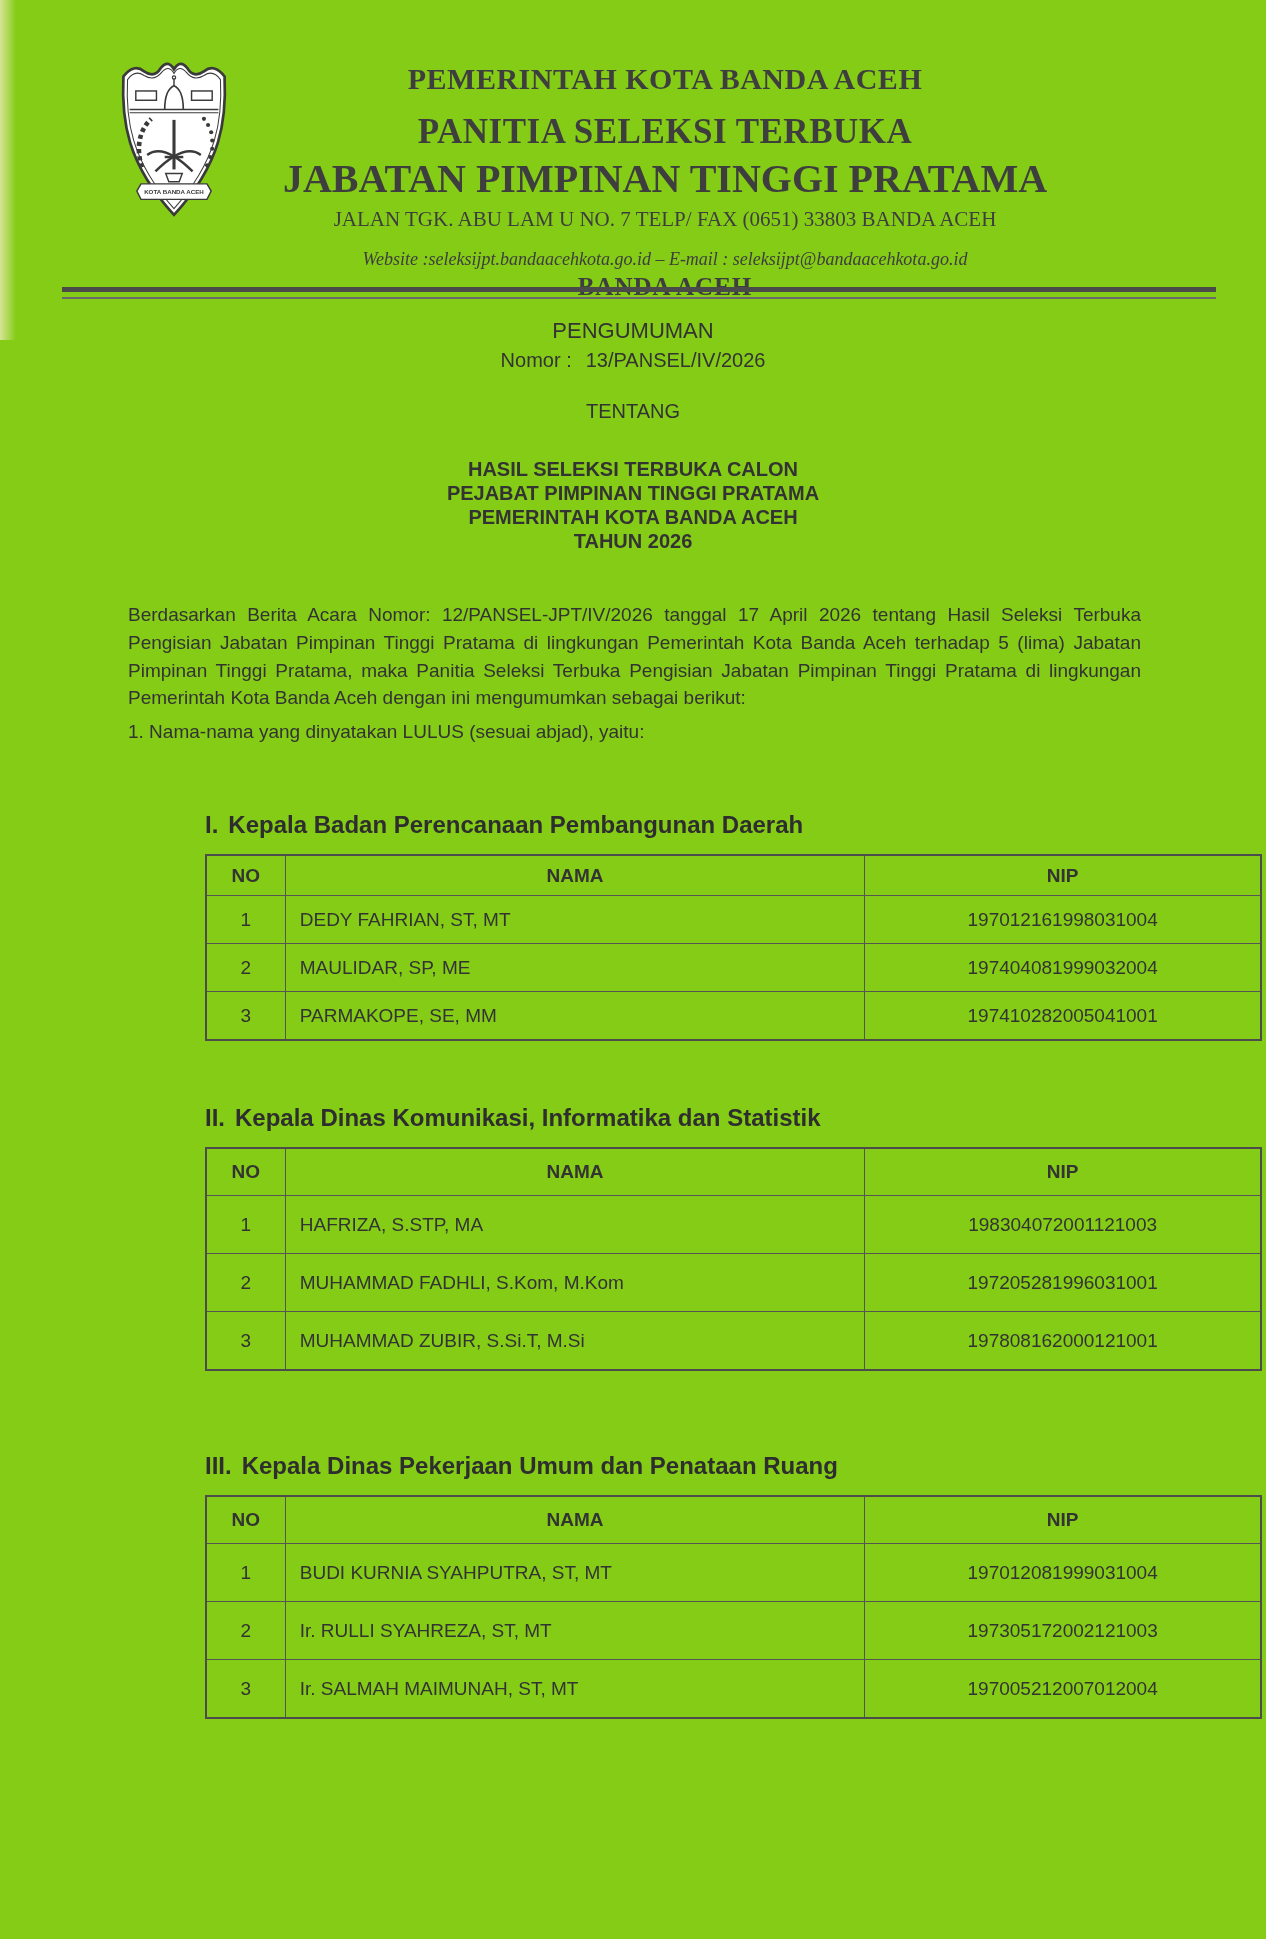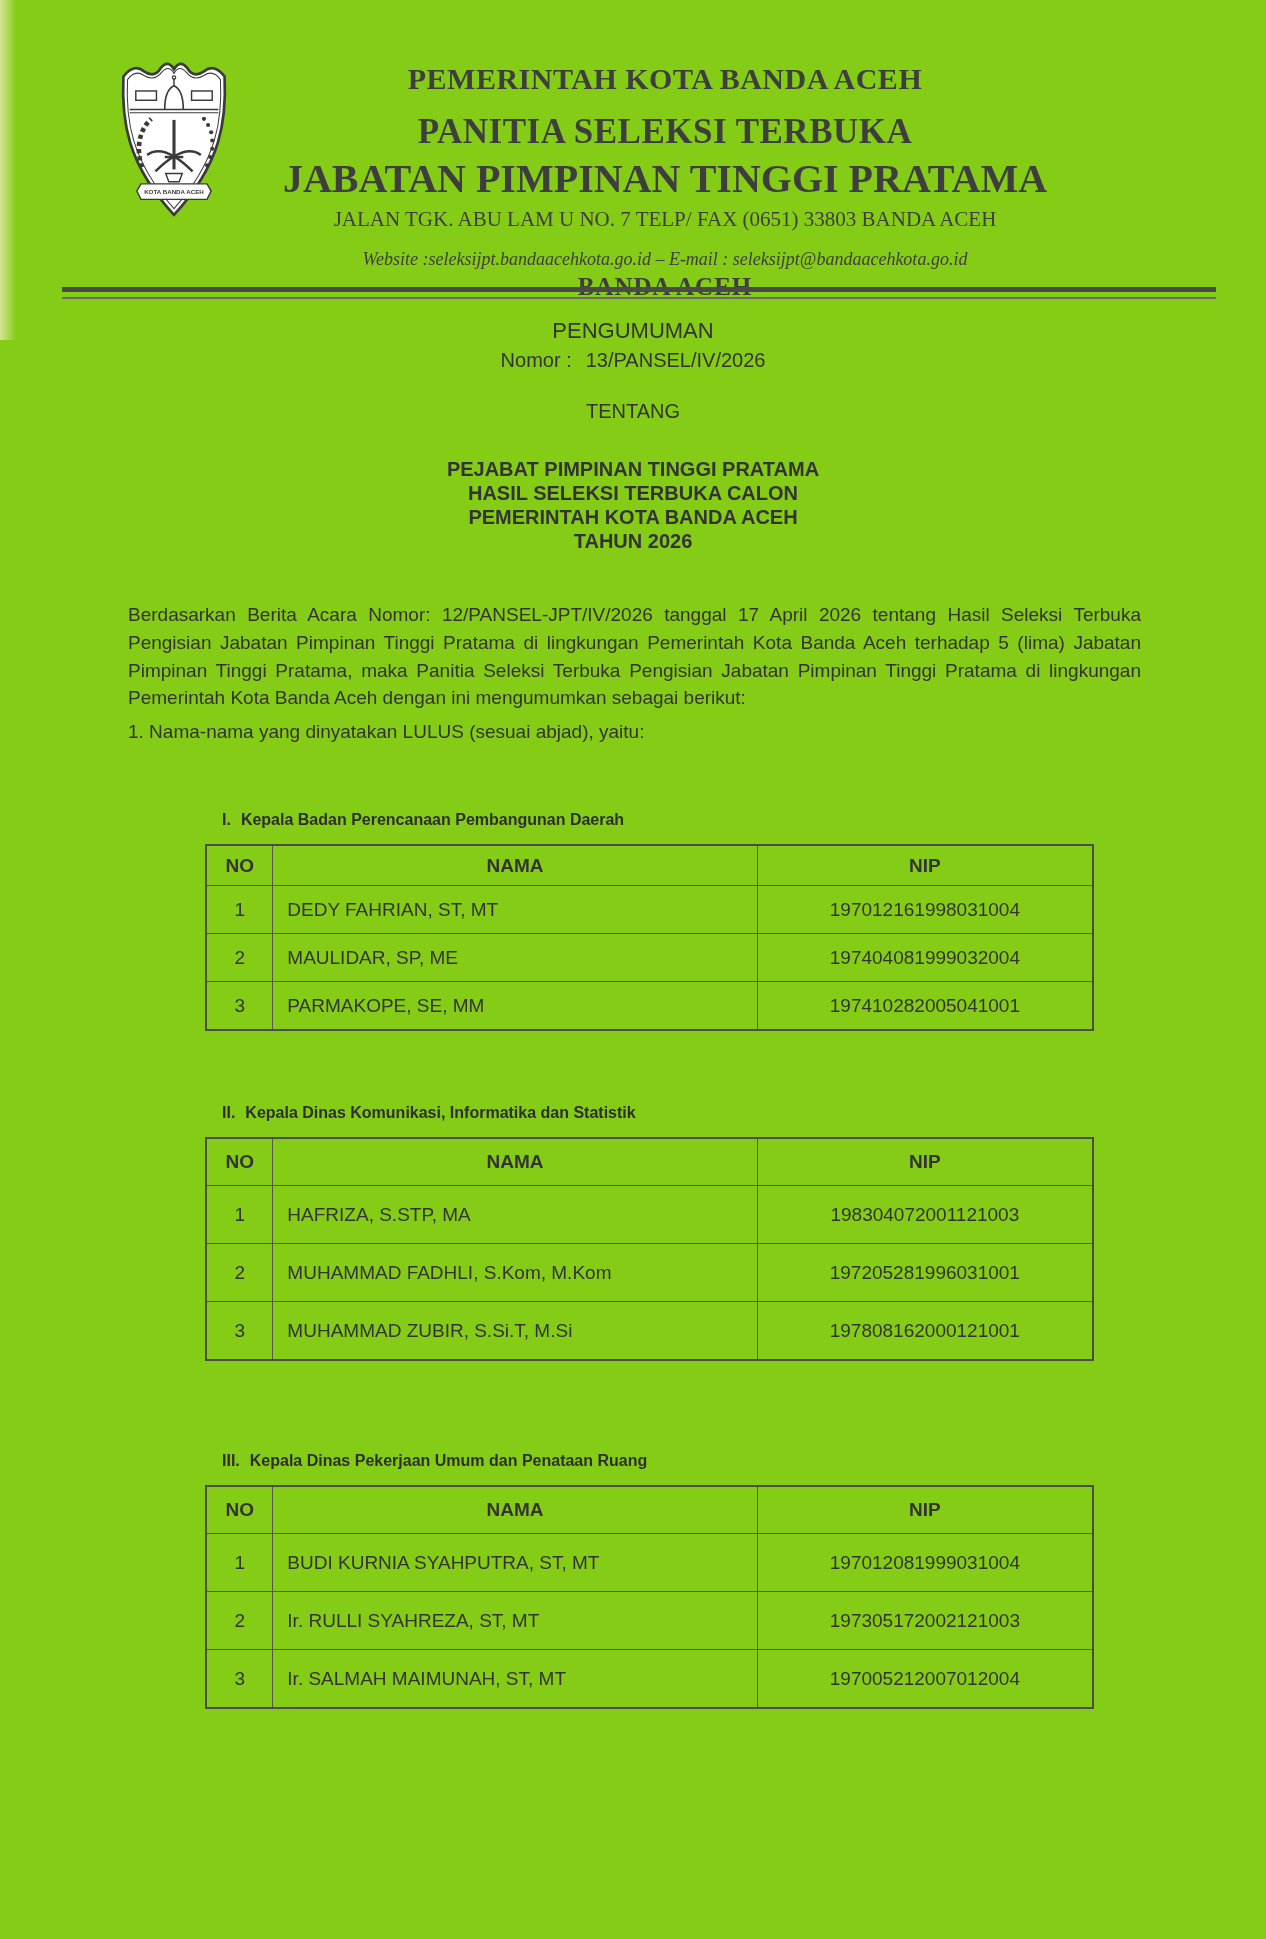--- a/index.html
+++ b/index.html
@@ -35,23 +35,23 @@
   .a-number .num { margin-left:14px; }
   .a-about { font-size:20px; margin-top:28px; }
   .a-subject { font-size:20px; font-weight:bold; line-height:24px; margin-top:34px; }
   
   .bodytext { position:absolute; left:128px; top:601px; width:1013px; font-size:19px; color:#333; }
   .para { text-align:justify; line-height:27.8px; }
   .listline { margin-top:6px; line-height:27px; }
   
   .section { position:absolute; left:205px; width:900px; }
   .sec1 { top:811px; } .sec2 { top:1104px; } .sec3 { top:1452px; }
-  .sec-head { font-size:16px; font-weight:bold; color:#2e2e2e;margin-left:17px; }
+  .sec-head { font-size:24px; font-weight:bold; color:#2e2e2e; }
   .sec-head .numeral { margin-right:10px; }
-  table.roster { border-collapse:collapse; margin-top:15px; width:889px;
+  table.roster { border-collapse:collapse; margin-top:15px; width:1057px;
     font-size:19px; color:#333; border:2px solid #4c4c4c; }
   table.roster th, table.roster td { border:1.5px solid #555; }
   table.roster th { font-weight:bold; text-align:center; }
   .t1 th { height:37px; } .t1 td { height:45px; }
   .t23 th { height:44px; } .t23 td { height:55px; }
   td.c-no { width:65px; text-align:center; }
   td.c-nama { width:485px; text-align:left; padding-left:14px; }
   td.c-nip { width:339px; text-align:center; }
   th.h-no { width:65px; } th.h-nama { width:485px; } th.h-nip { width:339px; }
 </style>
@@ -103,22 +103,22 @@
   <div class="rule-thick"></div>
   <div class="rule-thin"></div>
 
   <div class="announce">
     <div class="a-title">PENGUMUMAN</div>
     <div class="a-number">
       <span>Nomor :</span><span class="num">13/PANSEL/IV/2026</span>
     </div>
     <div class="a-about">TENTANG</div>
     <div class="a-subject">
+      <div>HASIL SELEKSI TERBUKA CALON</div>
       <div>PEJABAT PIMPINAN TINGGI PRATAMA</div>
-      <div>HASIL SELEKSI TERBUKA CALON</div>
       <div>PEMERINTAH KOTA BANDA ACEH</div>
       <div>TAHUN 2026</div>
     </div>
   </div>
 
   <div class="bodytext">
     <div class="para">Berdasarkan Berita Acara Nomor: 12/PANSEL-JPT/IV/2026 tanggal 17 April 2026 tentang Hasil Seleksi Terbuka Pengisian Jabatan Pimpinan Tinggi Pratama di lingkungan Pemerintah Kota Banda Aceh terhadap 5 (lima) Jabatan Pimpinan Tinggi Pratama, maka Panitia Seleksi Terbuka Pengisian Jabatan Pimpinan Tinggi Pratama di lingkungan Pemerintah Kota Banda Aceh dengan ini mengumumkan sebagai berikut:</div>
     <div class="listline">1. Nama-nama yang dinyatakan LULUS (sesuai abjad), yaitu:</div>
   </div>
 

